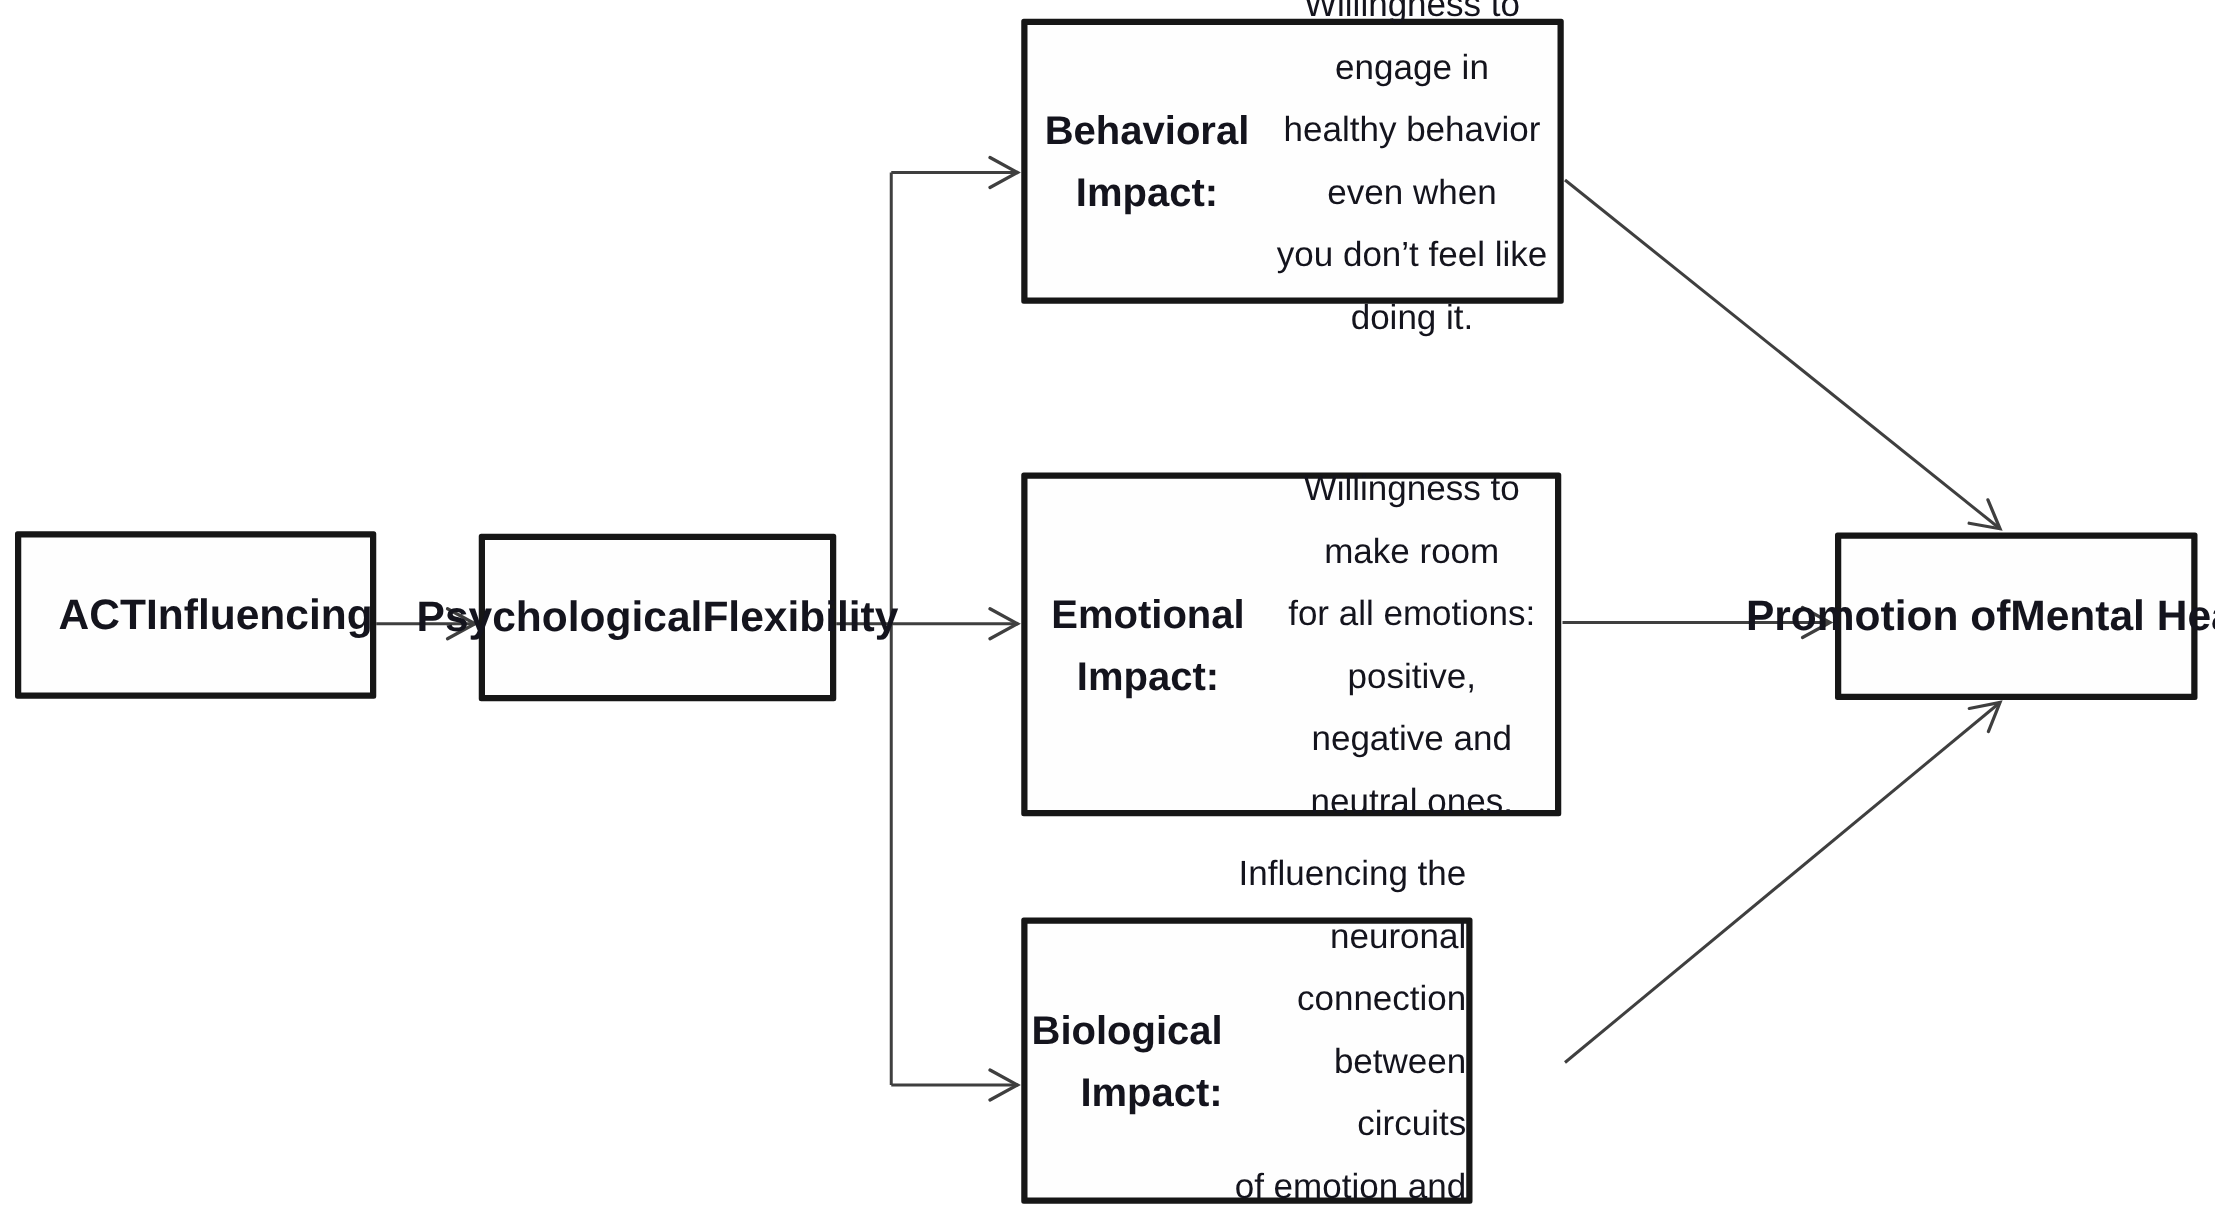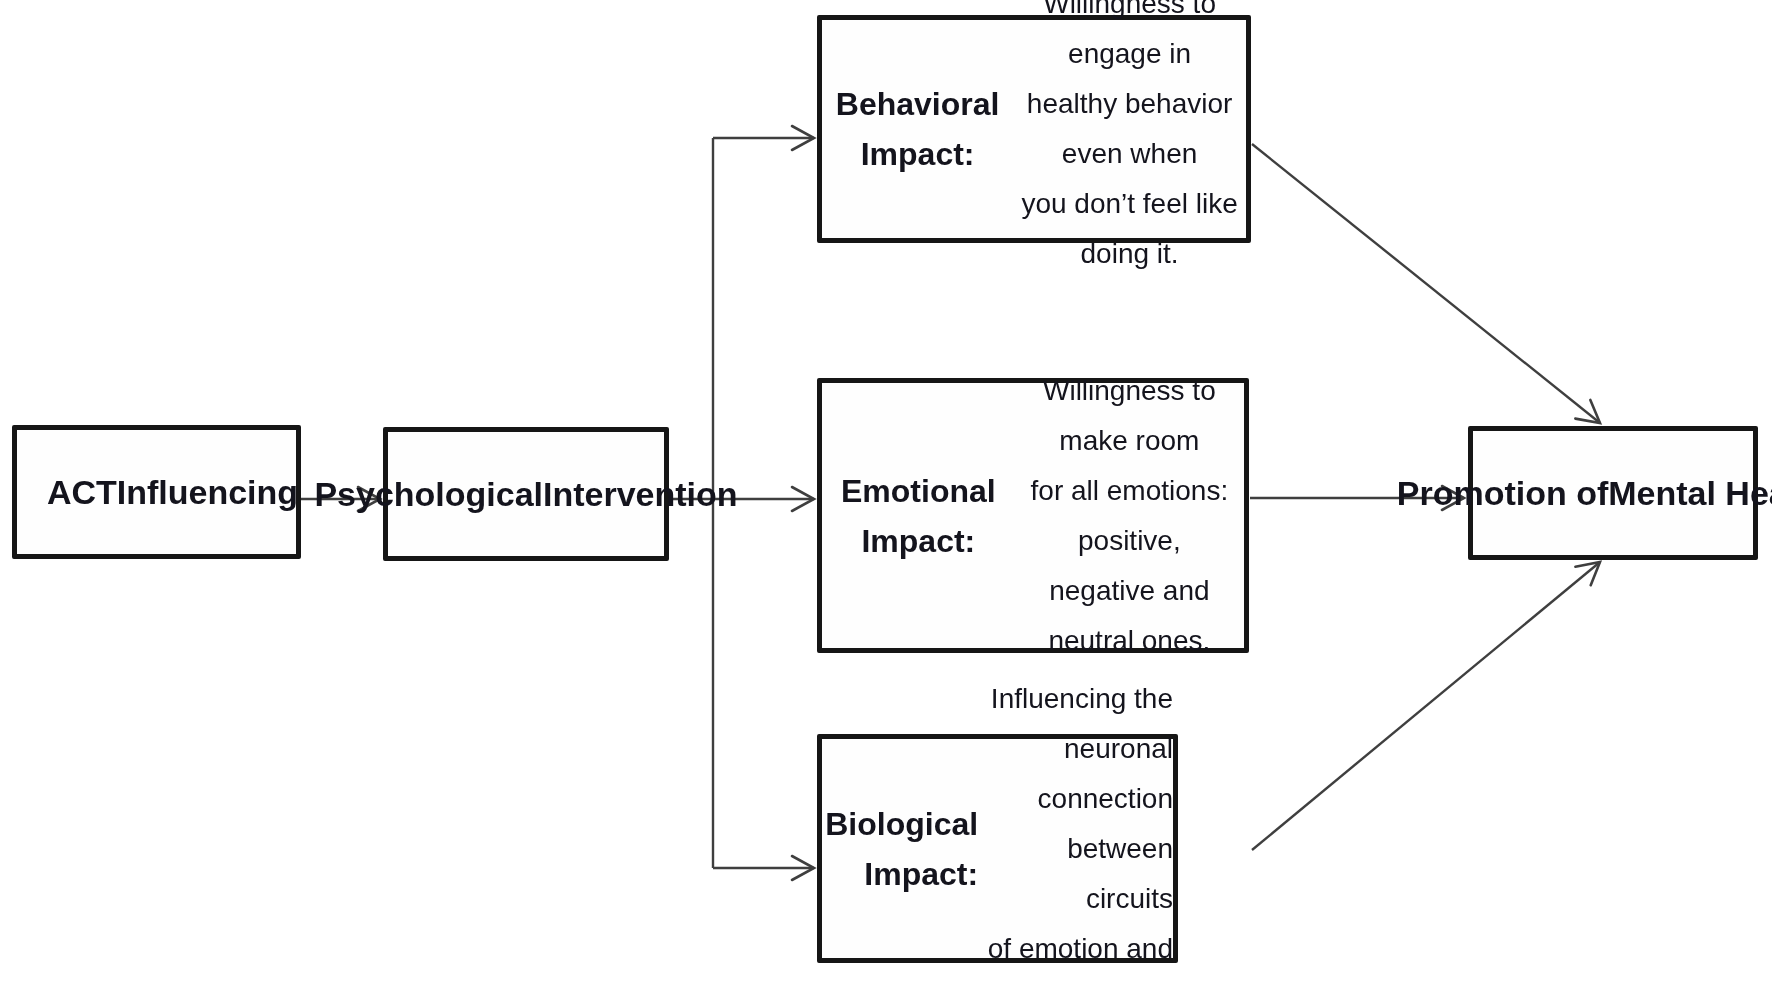--- a/index.html
+++ b/index.html
@@ -91,21 +91,21 @@
     </g>
   </svg>
 
   <div class="node node-act">
     <div class="label-line">ACT</div>
     <div class="label-line">Influencing</div>
   </div>
 
   <div class="node node-psych">
     <div class="label-line">Psychological</div>
-    <div class="label-line">Intervention</div>
+    <div class="label-line">Flexibility</div>
   </div>
 
   <div class="node node-behavioral">
     <div class="impact-heading">Behavioral Impact:</div>
     <div class="impact-body">Willingness to engage in
 healthy behavior even when
 you don’t feel like doing it.</div>
   </div>
 
   <div class="node node-emotional">

